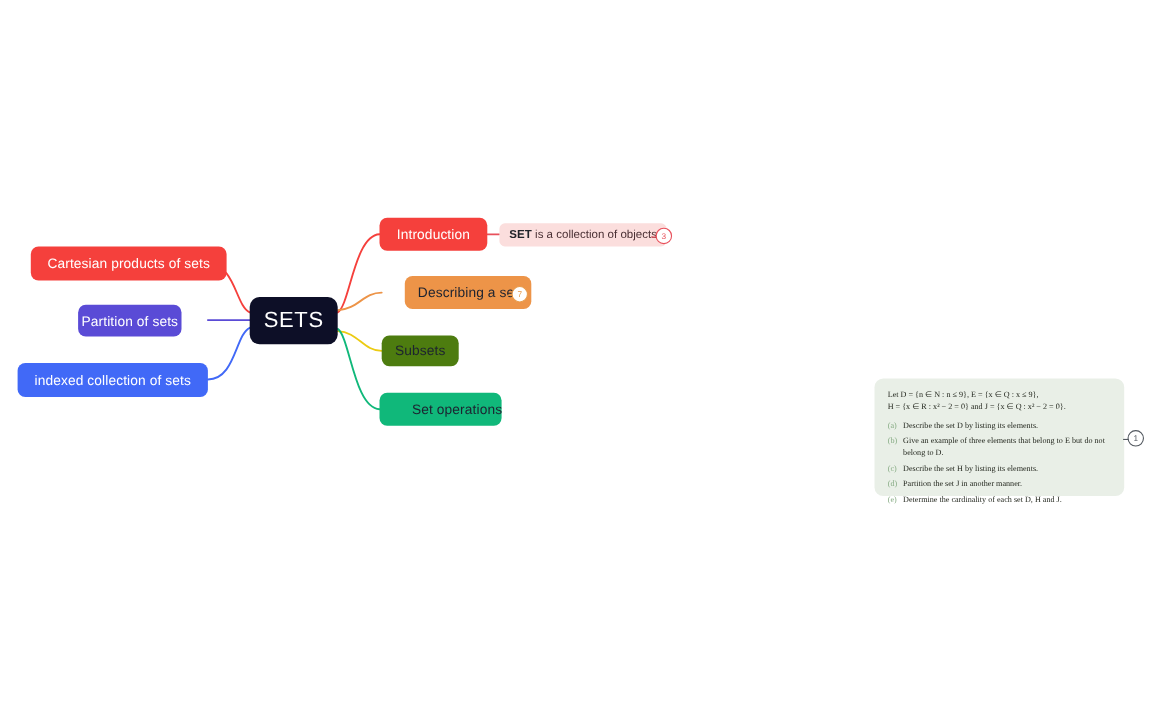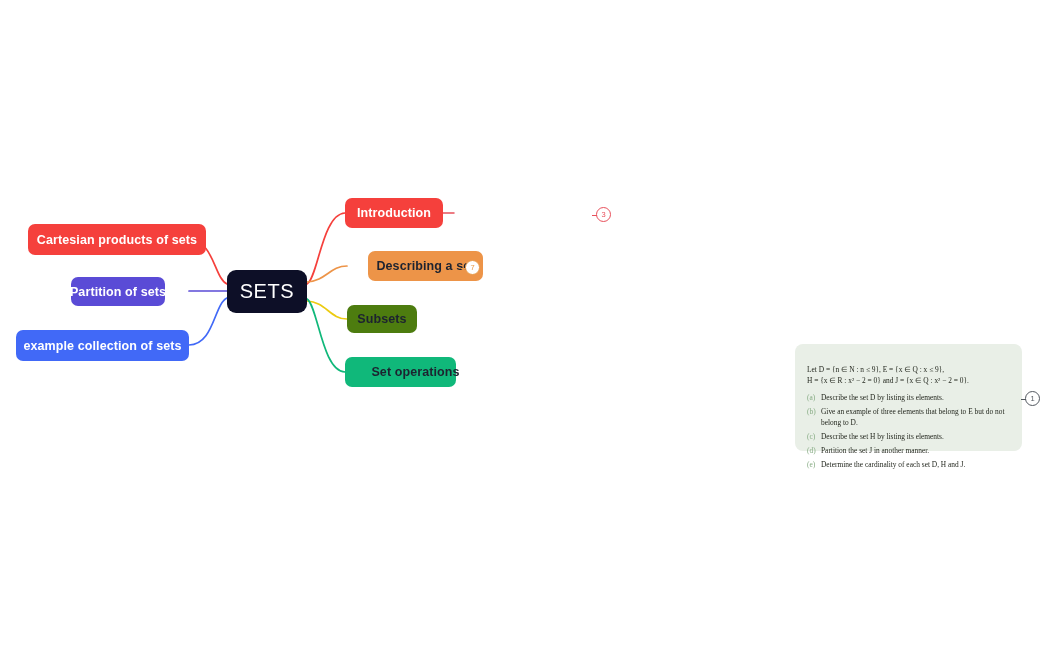--- a/index.html
+++ b/index.html
@@ -53,21 +53,21 @@
     border-radius: 9px;
     font-size: 20px;
     font-weight: 400;
     color: #ffffff;
     letter-spacing: .6px;
     text-align: center;
   }
 
   .topic {
     font-size: 12.5px;
-    font-weight: 700;
+    font-weight: 400;
   }
 
   .light-text { color: #ffffff; }
   .dark-text  { color: #1d2330; }
 
   
   .note-chip {
     position: absolute;
     z-index: 2;
     display: flex;
@@ -122,21 +122,20 @@
     box-sizing: border-box;
     padding: 10px 12px 9px 12px;
     color: #2b2f2b;
     font-family: "Liberation Serif", serif;
   }
   .problem-card .given {
     font-size: 7.4px;
     line-height: 1.45;
     margin-bottom: 7px;
     color: #24281f;
-    margin-top: 11px;
   }
   .p-item {
     display: flex;
     align-items: flex-start;
     font-size: 7.4px;
     line-height: 1.42;
     margin-bottom: 3.5px;
   }
   .p-item:last-child { margin-bottom: 0; }
   .p-item .tag {
@@ -176,39 +175,43 @@
 
   <div class="node topic light-text" style="left:28px; top:224px; width:178px; height:31px; background:#f5403c;">
     <span>Cartesian products of sets</span>
   </div>
 
   <div class="node topic light-text" style="left:71px; top:277px; width:94px; height:29px; background:#5a4bd6;">
     <span>Partition of sets</span>
   </div>
 
   <div class="node topic light-text" style="left:16px; top:330px; width:173px; height:31px; background:#4169f7;">
-    <span>example collection of sets</span>
+    <span>indexed collection of sets</span>
   </div>
 
   <div class="node topic light-text" style="left:345px; top:198px; width:98px; height:30px; background:#f5403c;">
     <span>Introduction</span>
   </div>
 
   <div class="node topic dark-text" style="left:368px; top:251px; width:115px; height:30px; background:#ed9448;">
     <span>Describing a set</span>
   </div>
 
   <div class="node topic dark-text" style="left:347px; top:305px; width:70px; height:28px; background:#4d7c0f;">
     <span>Subsets</span>
   </div>
 
   <div class="node topic dark-text" style="left:345px; top:357px; width:111px; height:30px; background:#10b87a;padding-left:30px;">
     <span>Set operations</span>
   </div>
 
+  <div class="note-chip" style="left:454px; top:203px;">
+    <span class="kw">SET</span>
+    <span>is a collection of objects</span>
+  </div>
 
   <div class="badge badge-red" style="left:596px; top:207px;">
     <span>3</span>
   </div>
 
   <div class="badge badge-orange" style="left:465px; top:260px;">
     <span>7</span>
   </div>
 
   <div class="badge badge-gray" style="left:1025px; top:391px;">

